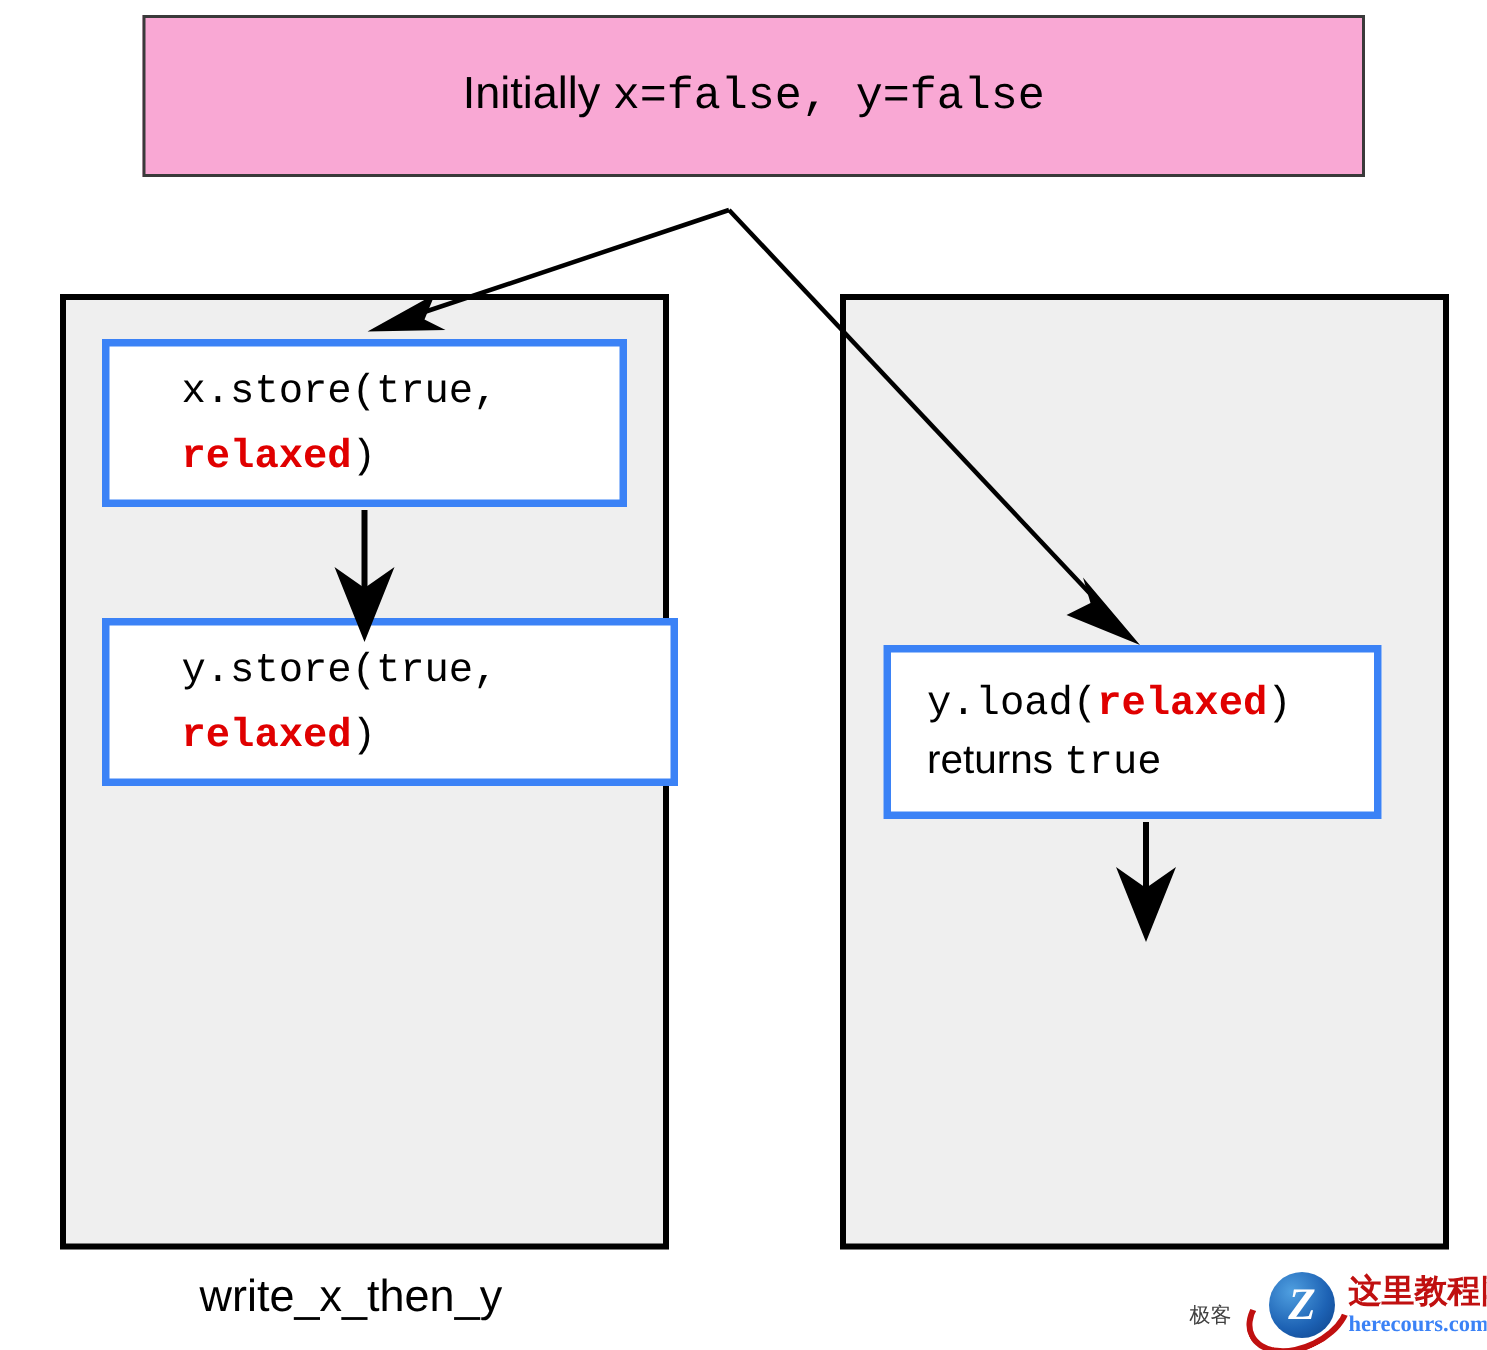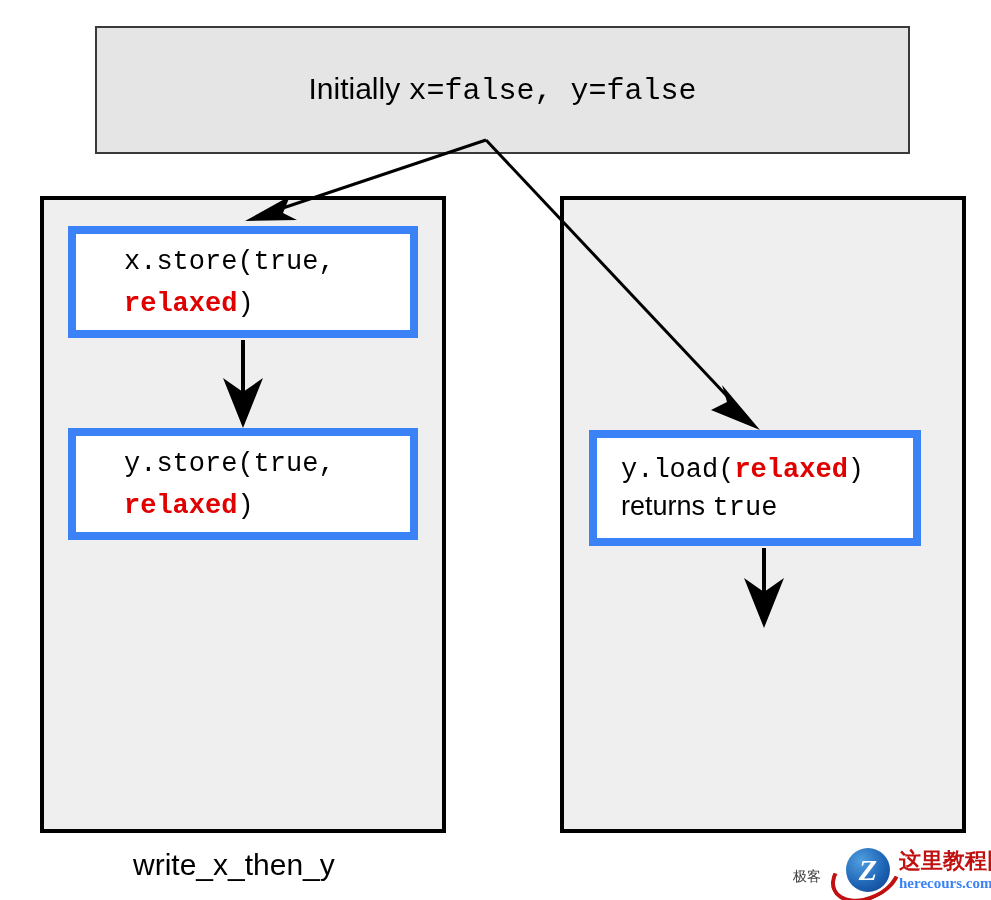--- a/index.html
+++ b/index.html
@@ -19,25 +19,25 @@
     position: absolute;
     left: 0; top: 0;
     width: 991px;
     height: 900px;
   }
 
   
   #initial-box {
     position: absolute;
     left: 95px;
-    top: 26px;
+    top: 10px;
     width: 815px;
-    height: 128px;
+    height: 108px;
     box-sizing: border-box;
-    background: #e5e5e5;
+    background: #f9a8d4;
     border: 2px solid #3a3a3a;
     display: flex;
     align-items: center;
     justify-content: center;
   }
   #initial-box .line {
     white-space: pre;
     font-size: 30px;
     line-height: 34px;
     color: #000;
@@ -54,36 +54,36 @@
     border: 4px solid #000000;
   }
   #panel-left  { left: 40px;  top: 196px; width: 406px; height: 637px; }
   #panel-right { left: 560px; top: 196px; width: 406px; height: 637px; }
 
   
   .op-box {
     position: absolute;
     box-sizing: border-box;
     background: #ffffff;
-    border: 8px solid #3b82f6;
+    border: 5px solid #3b82f6;
     display: flex;
     flex-direction: column;
     justify-content: center;
     padding-left: 48px;
   }
   .op-box .line {
     white-space: pre;
     font-size: 27px;
     line-height: 40px;
     color: #000;
   }
   .op-box.tight .line { line-height: 36px; }
 
   #op-x-store { left: 68px;  top: 226px; width: 350px; height: 112px; }
-  #op-y-store { left: 68px;  top: 428px; width: 350px; height: 112px; }
+  #op-y-store { left: 68px;  top: 412px; width: 384px; height: 112px; }
   #op-y-load  { left: 589px; top: 430px; width: 332px; height: 116px; padding-left: 24px; }
   #op-x-load  { left: 589px; top: 630px; width: 350px; height: 122px; }
 
   
   .thread-label {
     position: absolute;
     font-size: 30px;
     color: #000000;
     white-space: pre;
   }

